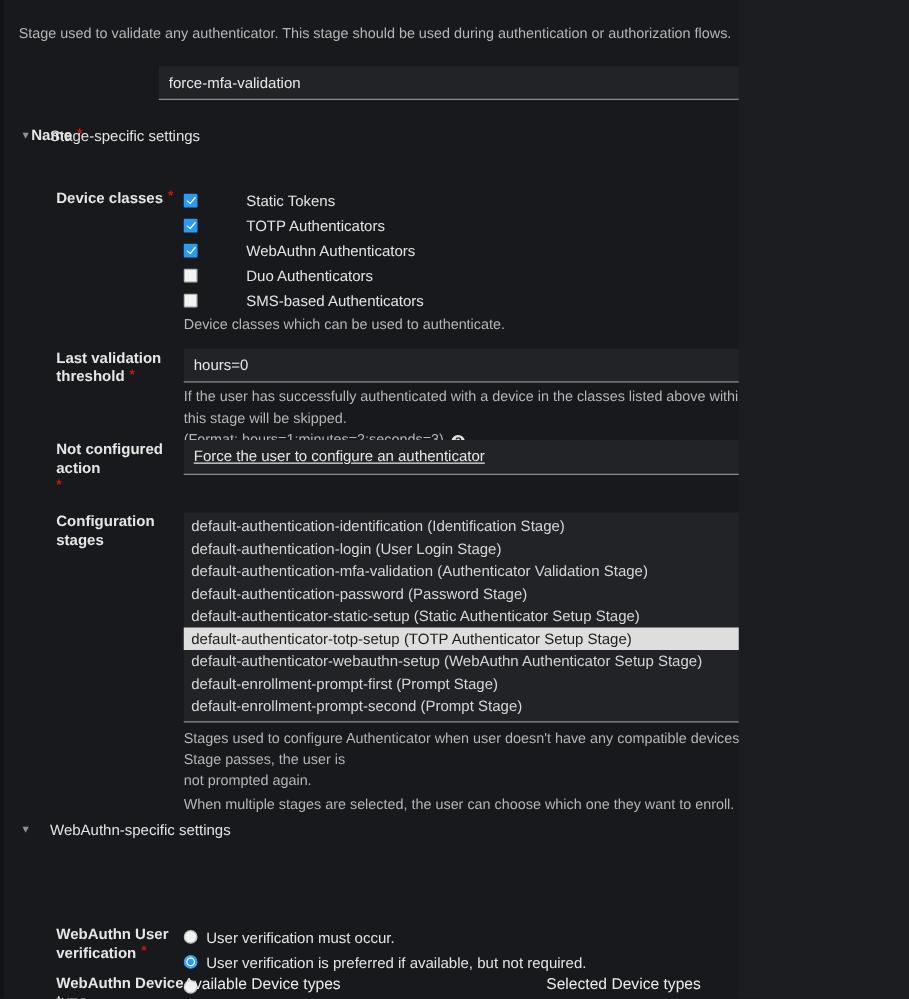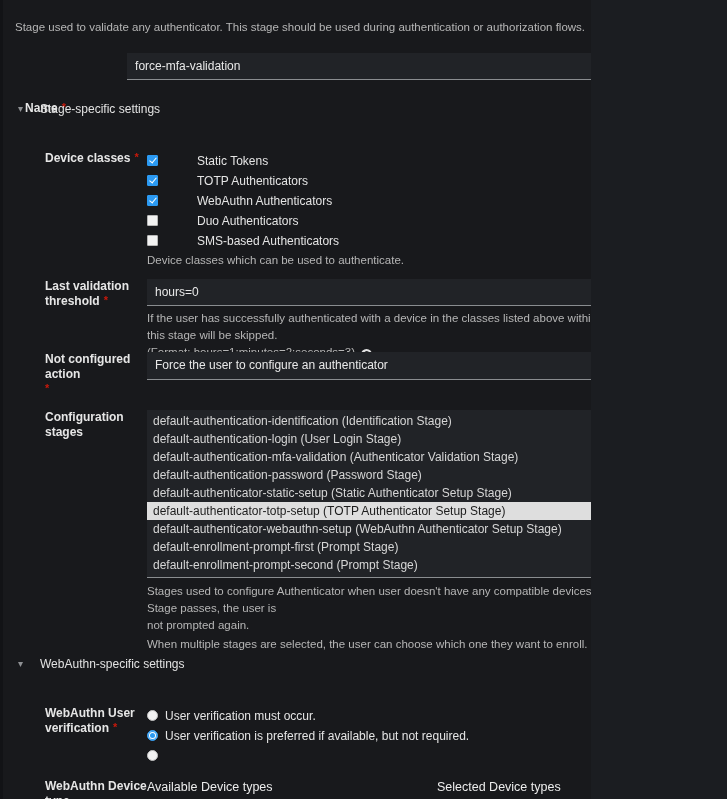--- a/index.html
+++ b/index.html
@@ -91,20 +91,21 @@
     width: 580px;
     height: 28px;
     background: #212327;
     border: 0;
     border-bottom: 1px solid #8a8d90;
     color: #e8e8e8;
     font-size: 12px;
     padding: 0 24px 0 8px;
     line-height: 27px;
     position: relative;
+    text-decoration: underline;
   }
   .caret {
     position: absolute;
     right: 8px; top: 11px;
     width: 0; height: 0;
     border-left: 4px solid transparent;
     border-right: 4px solid transparent;
     border-top: 4px solid #d0d0d0;
   }
 
@@ -366,21 +367,21 @@
       <div class="desc" style="width:580px;">not prompted again.</div>
       <div class="desc" style="margin-top:2px;width:580px;">When multiple stages are selected, the user can choose which one they want to enroll.</div>
     </div>
   </div>
 
   <div class="section" style="top:655px;">
     <span class="chev">▾</span>
     <span class="sectitle">WebAuthn-specific settings</span>
   </div>
 
-  <div class="row" style="top:706px;">
+  <div class="row" style="top:740px;">
     <div class="lbl indent">
       <div>WebAuthn User</div>
       <div><span>verification</span><span class="req">*</span></div>
     </div>
     <div class="ctl">
       <div class="rdrow">
         <span class="rd"></span>
         <span class="rdlabel">User verification must occur.</span>
       </div>
       <div class="rdrow">

